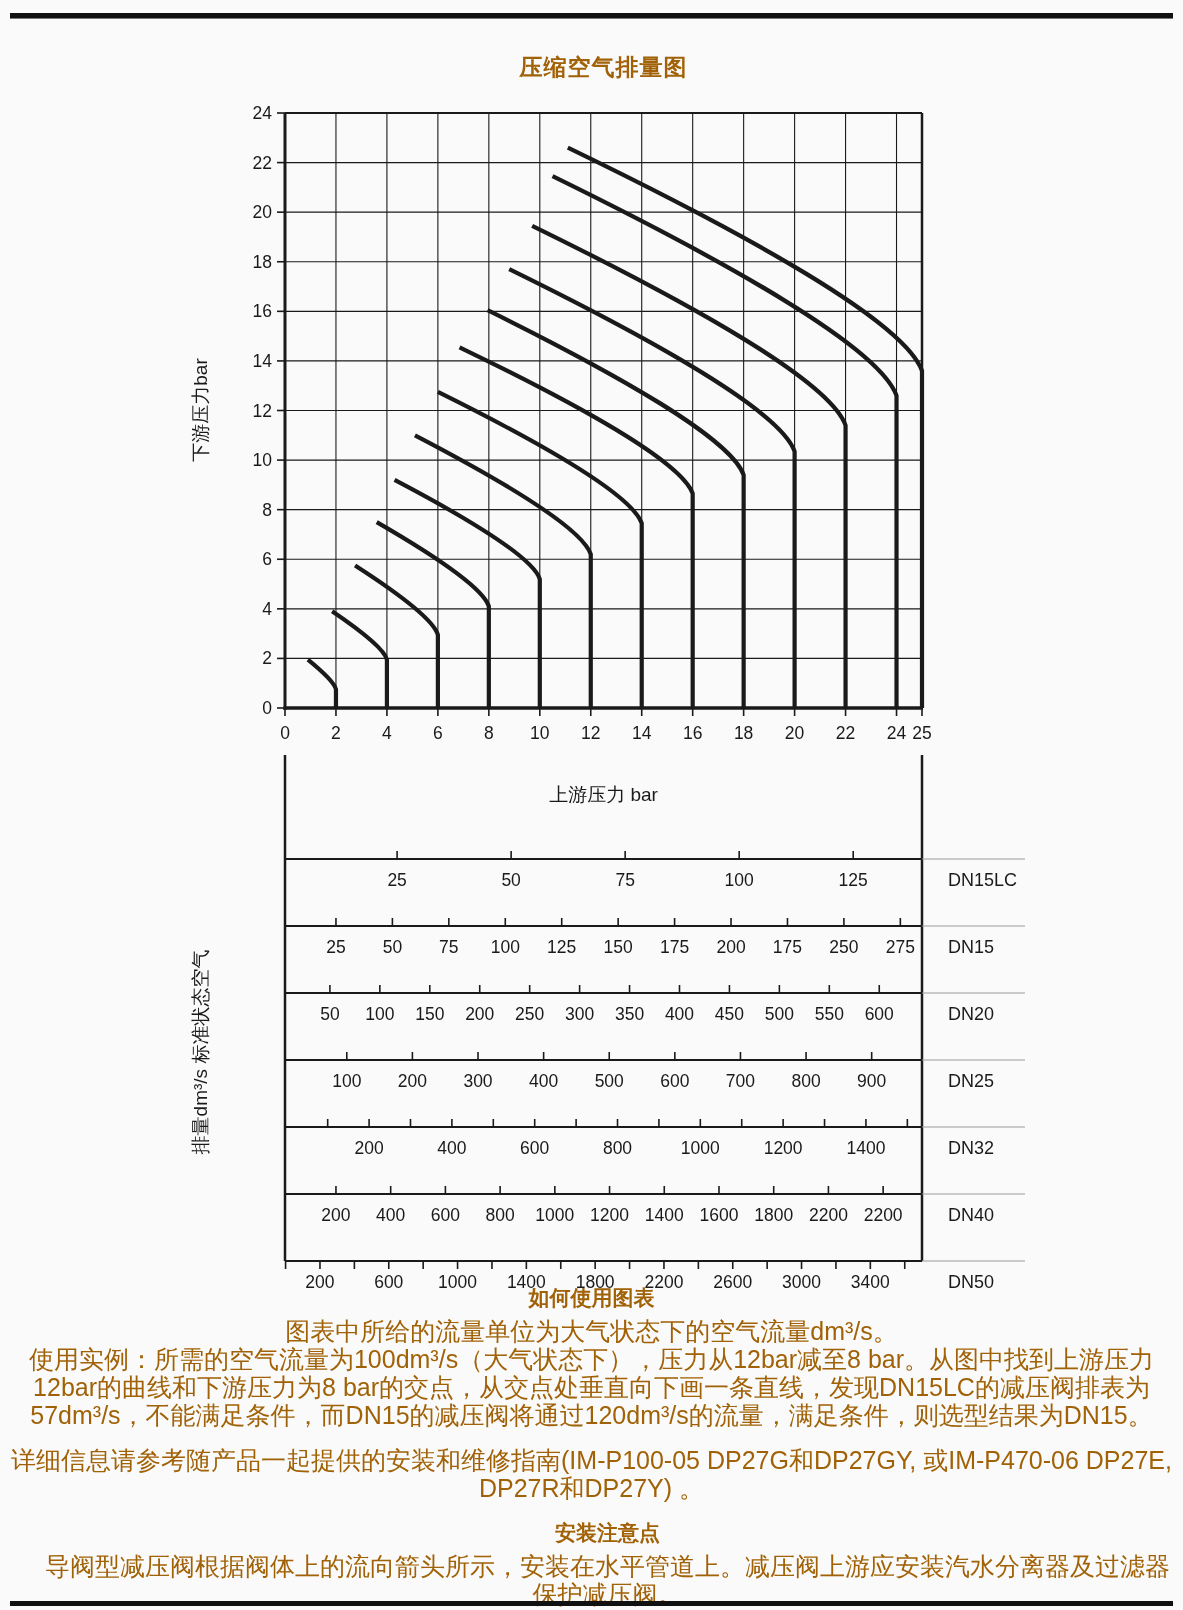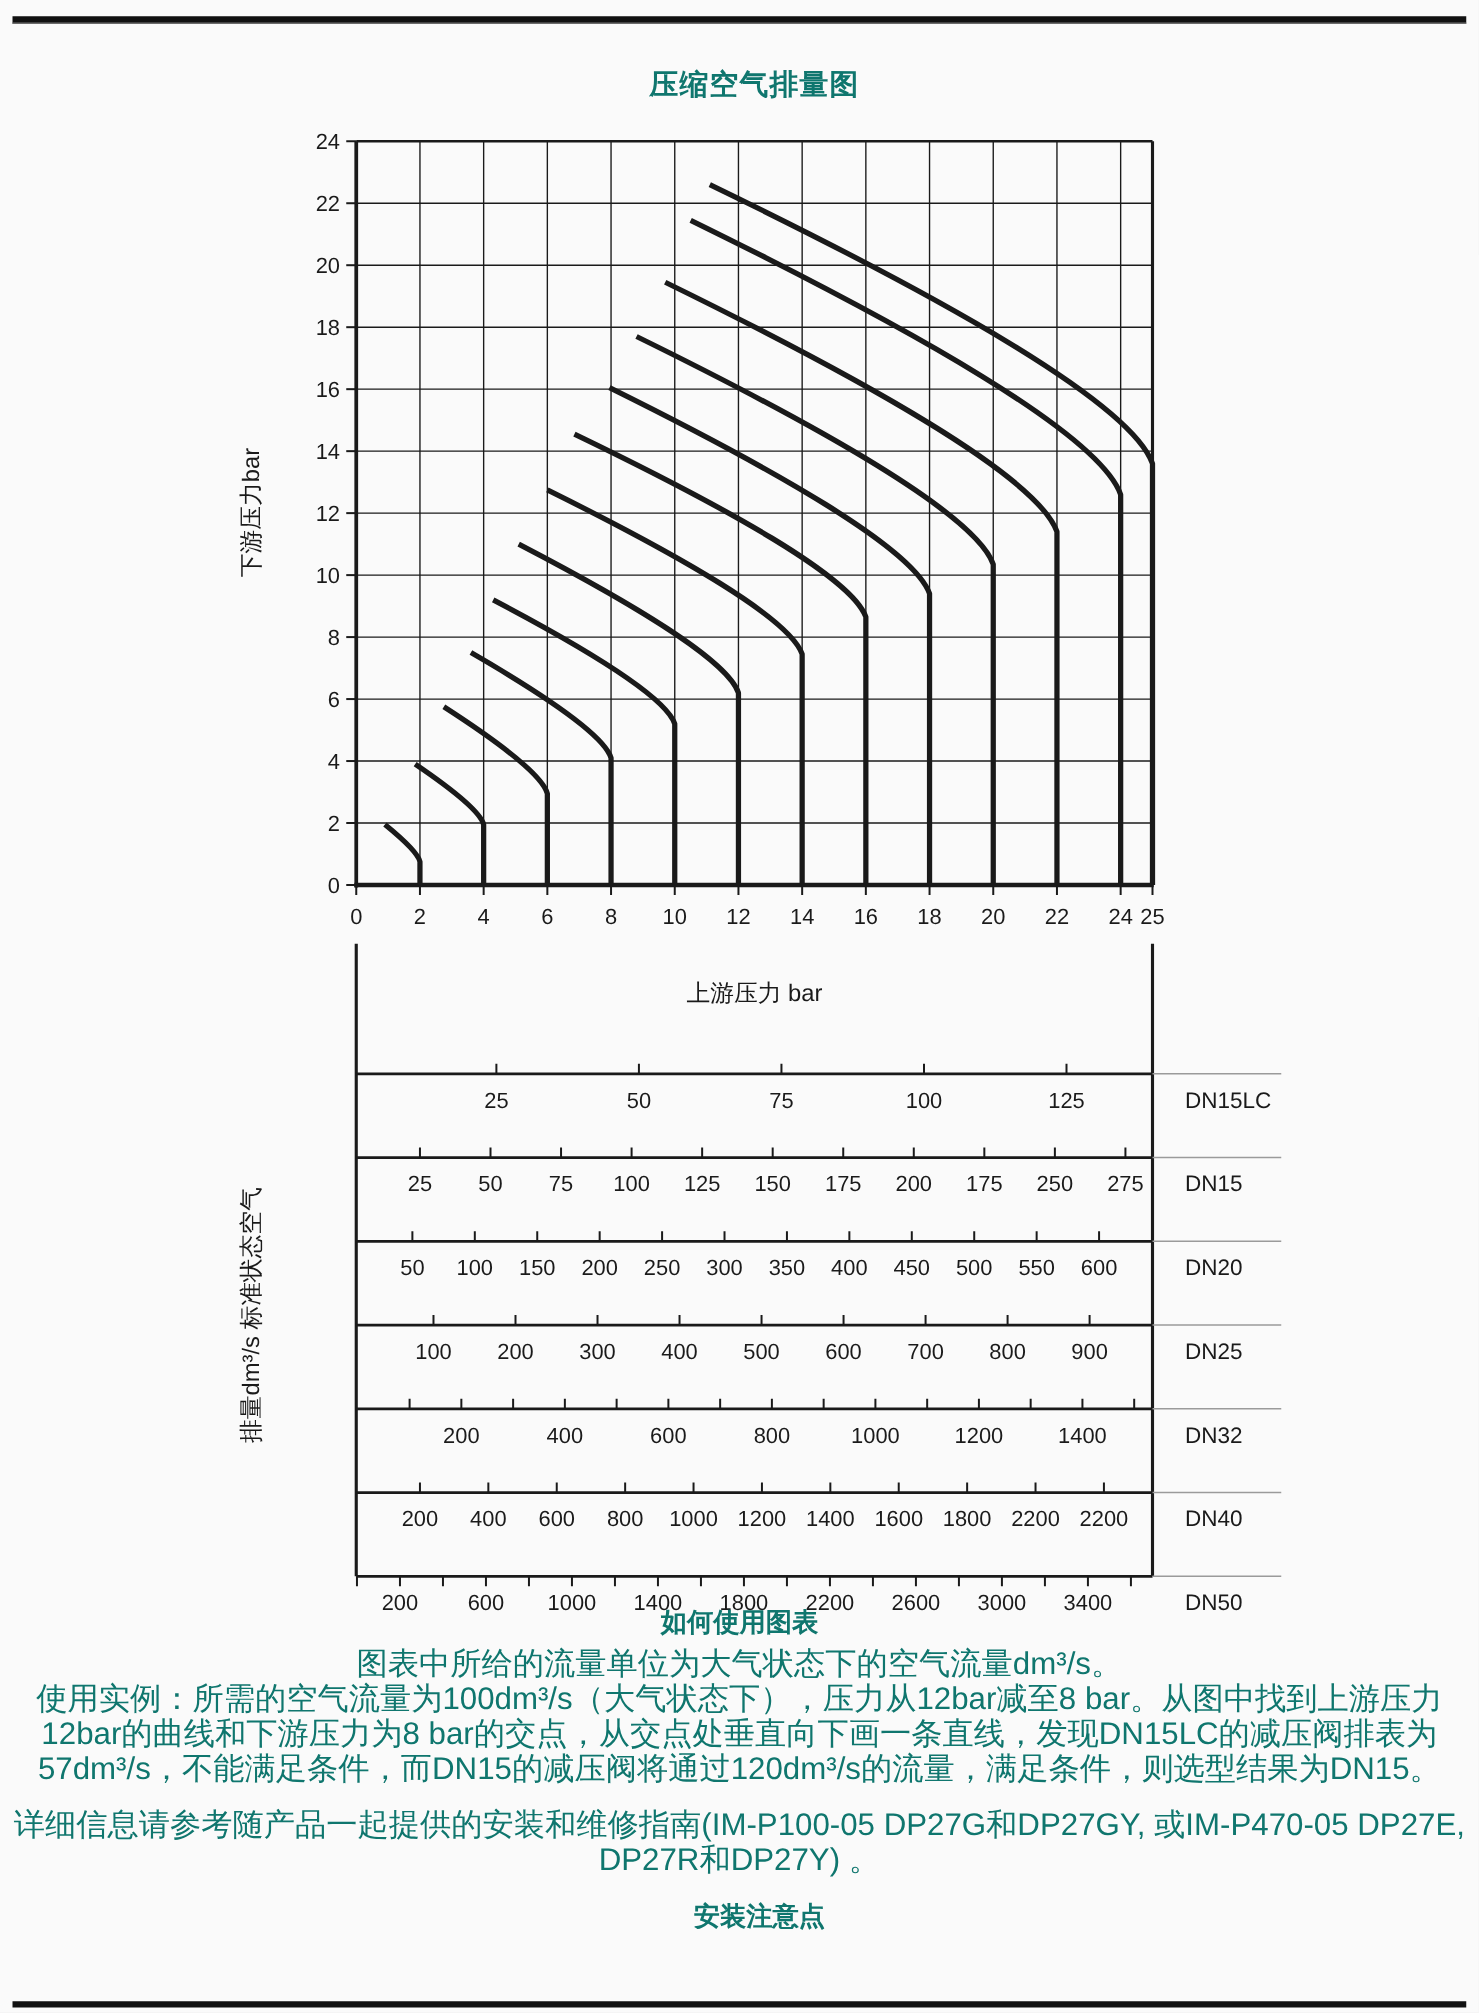--- a/index.html
+++ b/index.html
@@ -1,17 +1,17 @@
 <!DOCTYPE html>
 <html><head>
 <meta charset="utf-8">
 <style>
   html,body{margin:0;padding:0;}
   body{background:#e8e8e8;font-family:"Liberation Sans",sans-serif;}
-  .page{position:relative;width:1183px;height:1610px;margin:0 auto;background:#fafafa;overflow:hidden;color:#0f766e;}
+  .page{position:relative;width:1183px;height:1610px;margin:0 auto;background:#fafafa;overflow:hidden;color:#a16207;}
   .rule{position:absolute;left:10px;right:10px;height:5px;background:#111;}
   .rule.top{top:13px;border-bottom:1px solid #777;}
   .rule.bottom{top:1601px;}
   .chart-title{position:absolute;top:52px;left:285px;width:637px;text-align:center;
     font-size:23px;font-weight:bold;letter-spacing:1px;}
   #chart-svg{position:absolute;top:0;left:0;}
   .tick{font:17.5px "Liberation Sans",sans-serif;fill:#1a1a1a;}
   .axis-title{font:19px "Liberation Sans",sans-serif;fill:#1a1a1a;}
   .row-label{font:18px "Liberation Sans",sans-serif;fill:#1a1a1a;}
   .textblock{position:absolute;top:1284px;left:10px;right:10px;}
@@ -297,21 +297,22 @@
       <text x="948" y="1288" class="row-label">DN50</text>
     </svg>
 
   <div class="textblock">
     <div class="sec">
       <h3>如何使用图表</h3>
       <p>图表中所给的流量单位为大气状态下的空气流量dm³/s。</p>
       <p>使用实例：所需的空气流量为100dm³/s（大气状态下），压力从12bar减至8 bar。从图中找到上游压力12bar的曲线和下游压力为8 bar的交点，从交点处垂直向下画一条直线，发现DN15LC的减压阀排表为57dm³/s，不能满足条件，而DN15的减压阀将通过120dm³/s的流量，满足条件，则选型结果为DN15。</p>
     </div>
     <div class="sec">
-      <p>详细信息请参考随产品一起提供的安装和维修指南(IM-P100-05 DP27G和DP27GY, 或IM-P470-05 DP27E, DP27R和DP27Y) 。</p>
+      <p>详细信息请参考随产品一起提供的安装和维修指南(IM-P100-05 DP27G和DP27GY, 或IM-P470-06 DP27E, DP27R和DP27Y) 。</p>
     </div>
     <div class="sec last">
       <h3>安装注意点</h3>
+      <p>导阀型减压阀根据阀体上的流向箭头所示，安装在水平管道上。减压阀上游应安装汽水分离器及过滤器保护减压阀。</p>
     </div>
   </div>
 
   <div class="rule bottom"></div>
 </div>
 
 </body></html>

